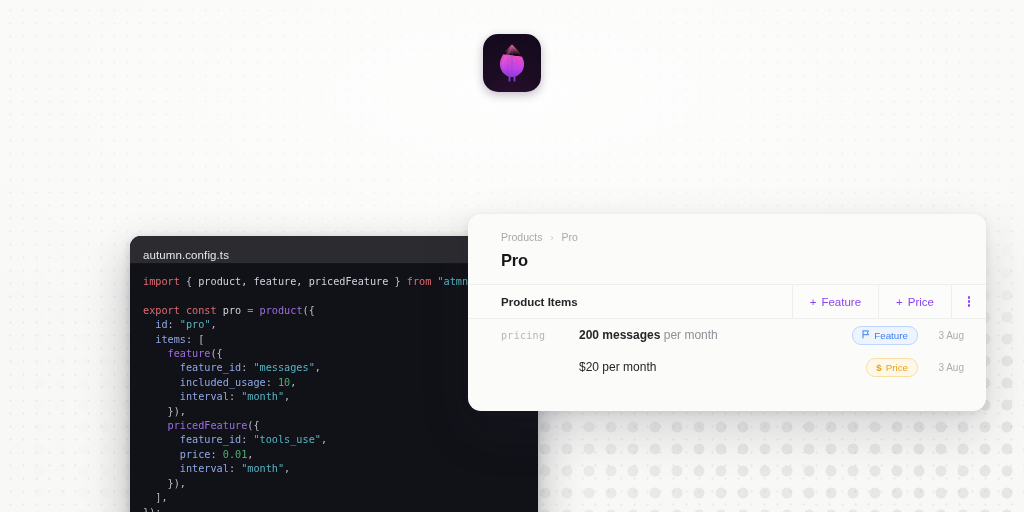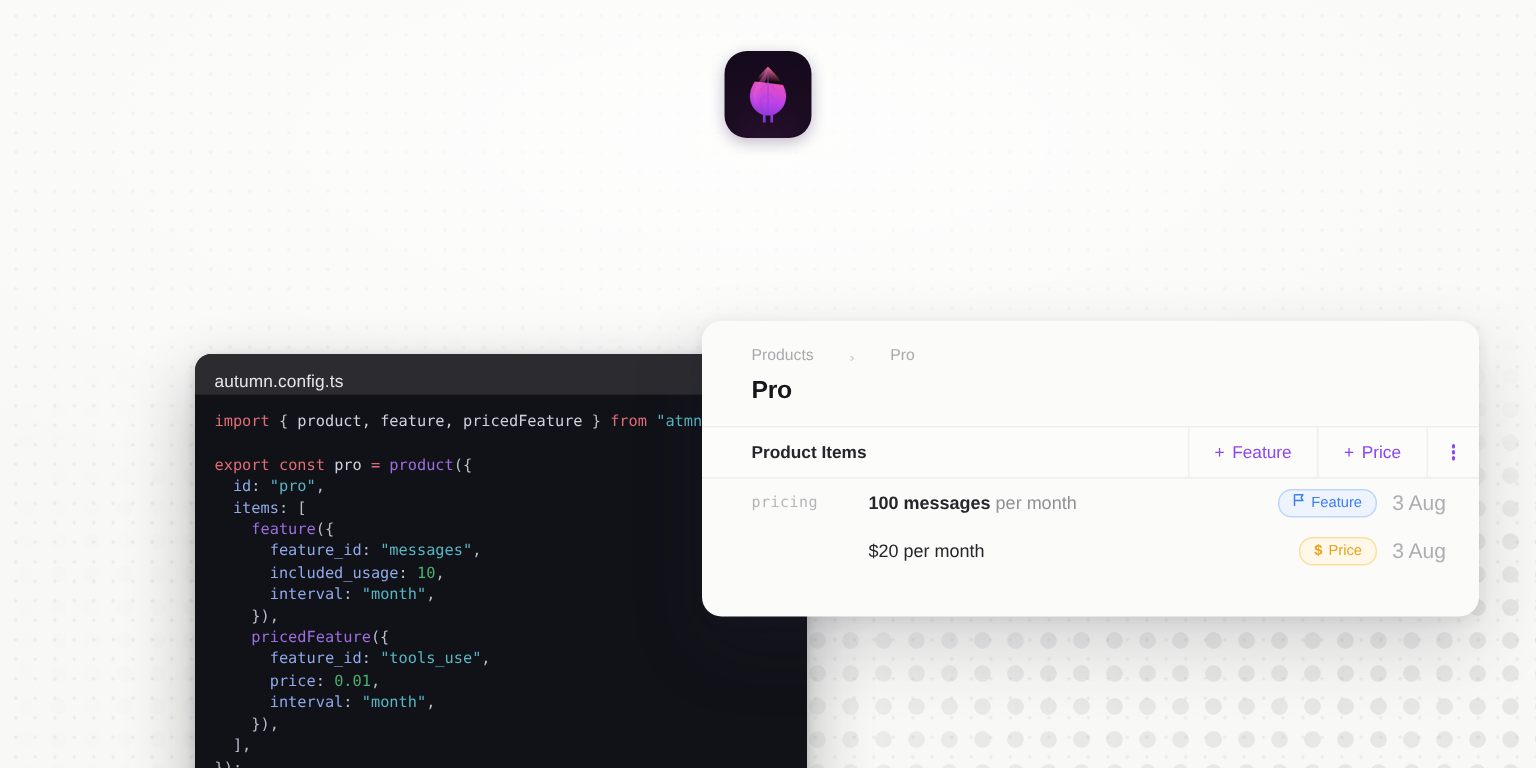--- a/index.html
+++ b/index.html
@@ -143,21 +143,21 @@
     box-shadow: 0 20px 48px rgba(40,40,60,0.17), 0 3px 10px rgba(40,40,60,0.09);
     overflow: hidden;
     z-index: 20;
   }
   #dash-head {
     padding: 17px 0 0 33px;
   }
   #breadcrumb {
     display: flex;
     align-items: flex-end;
-    gap: 24px;
+    gap: 8px;
     font-size: 10.5px;
     color: #a9a9ad;
   }
   #breadcrumb .crumb-sep { font-size: 9px; color: #c3c3c7; }
   #page-title {
     margin-top: 8px;
     font-size: 16.5px;
     font-weight: 700;
     color: #17171b;
     letter-spacing: -0.2px;
@@ -250,21 +250,21 @@
     background: #fff8e9;
   }
   .badge-slot {
     width: 96px;
     display: flex;
     justify-content: flex-end;
   }
   .item-date {
     width: 46px;
     text-align: right;
-    font-size: 14px;
+    font-size: 10px;
     color: #adadb2;
   }
 </style>
 </head>
 <body>
 
 <div id="bg-base"></div>
 <div id="bg-fine-dots"></div>
 <div id="bg-halftone"></div>
 <div id="bg-vignette"></div>
@@ -327,21 +327,21 @@
         <div class="dot3"></div>
         <div class="dot3"></div>
         <div class="dot3"></div>
       </div>
     </div>
   </div>
 
   <div id="items-list">
       <div class="item-row">
         <div class="item-key">pricing</div>
-        <div class="item-desc"><b>100 messages</b><span> per month</span></div>
+        <div class="item-desc"><b>200 messages</b><span> per month</span></div>
         <div class="badge-slot">
           <span class="badge badge-feature">
             <span><svg width="8" height="9" viewBox="0 0 8 9" aria-hidden="true">
                 <path d="M1 0.6 L1 8.4 M1 0.9 L6.6 0.9 L5.4 2.8 L6.6 4.7 L1 4.7" stroke="#3b7ff0" stroke-width="1" fill="none" stroke-linejoin="round"></path>
               </svg></span>
             <span>Feature</span>
           </span>
         </div>
         <div class="item-date">3 Aug</div>
       </div>

